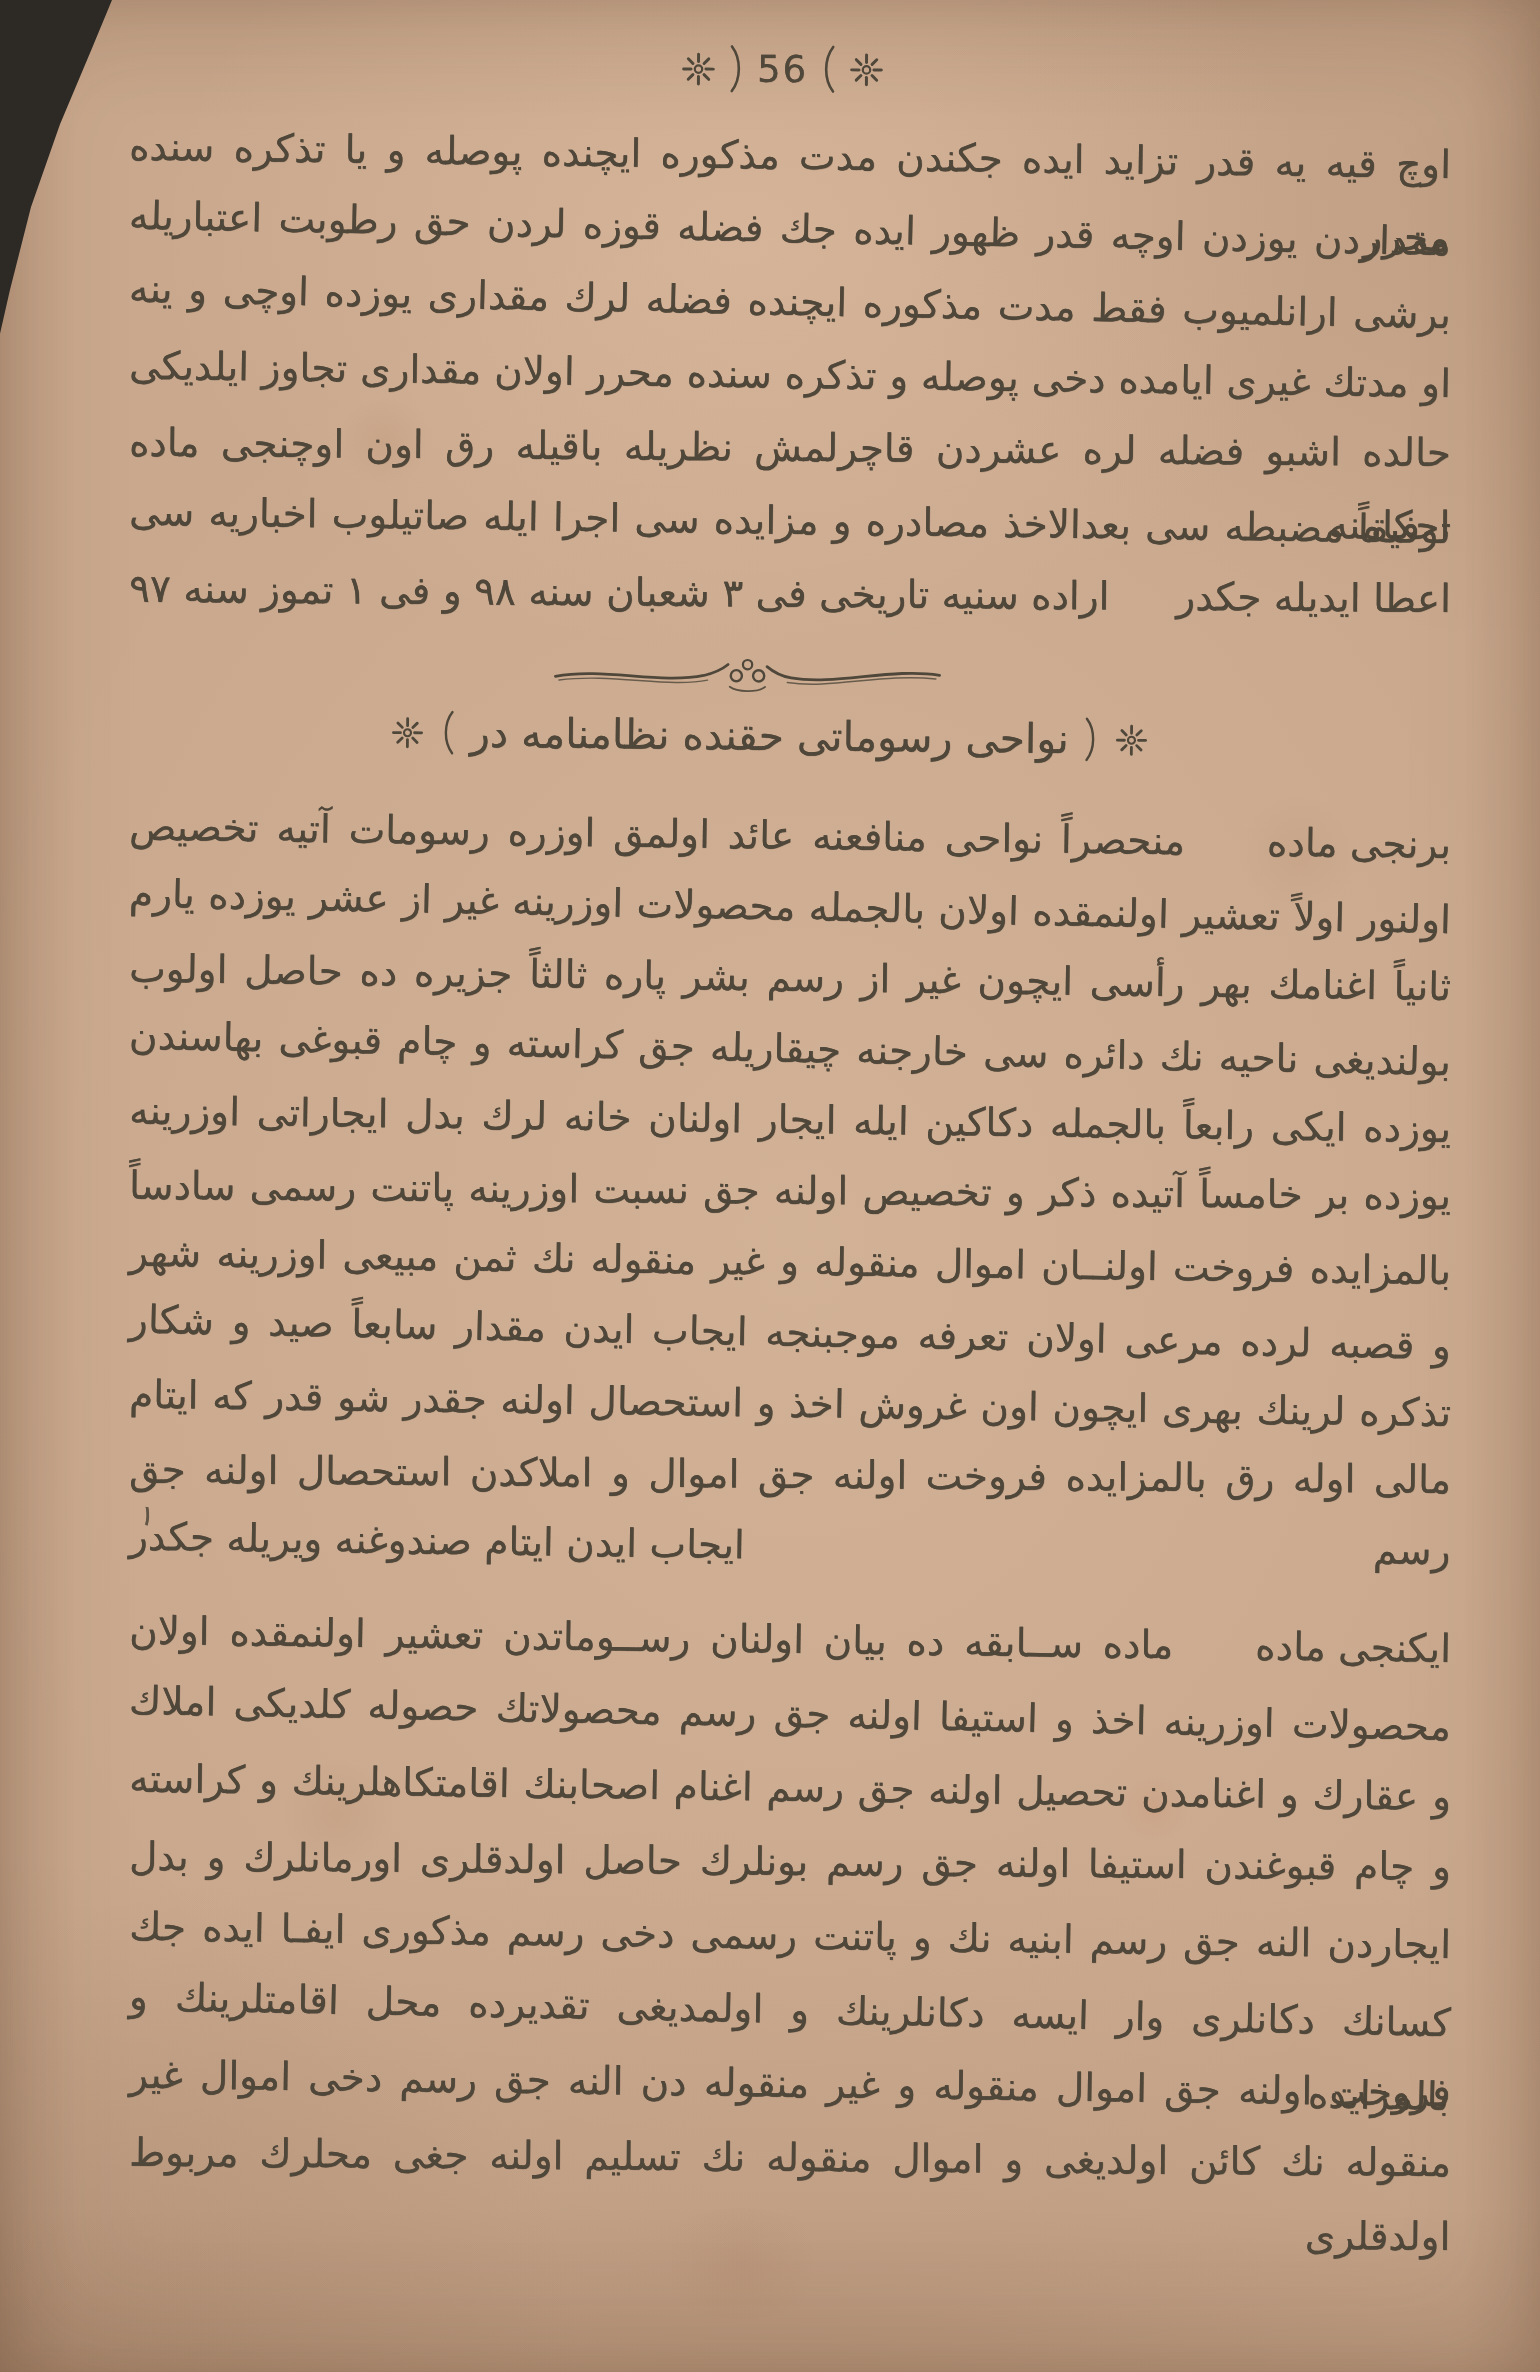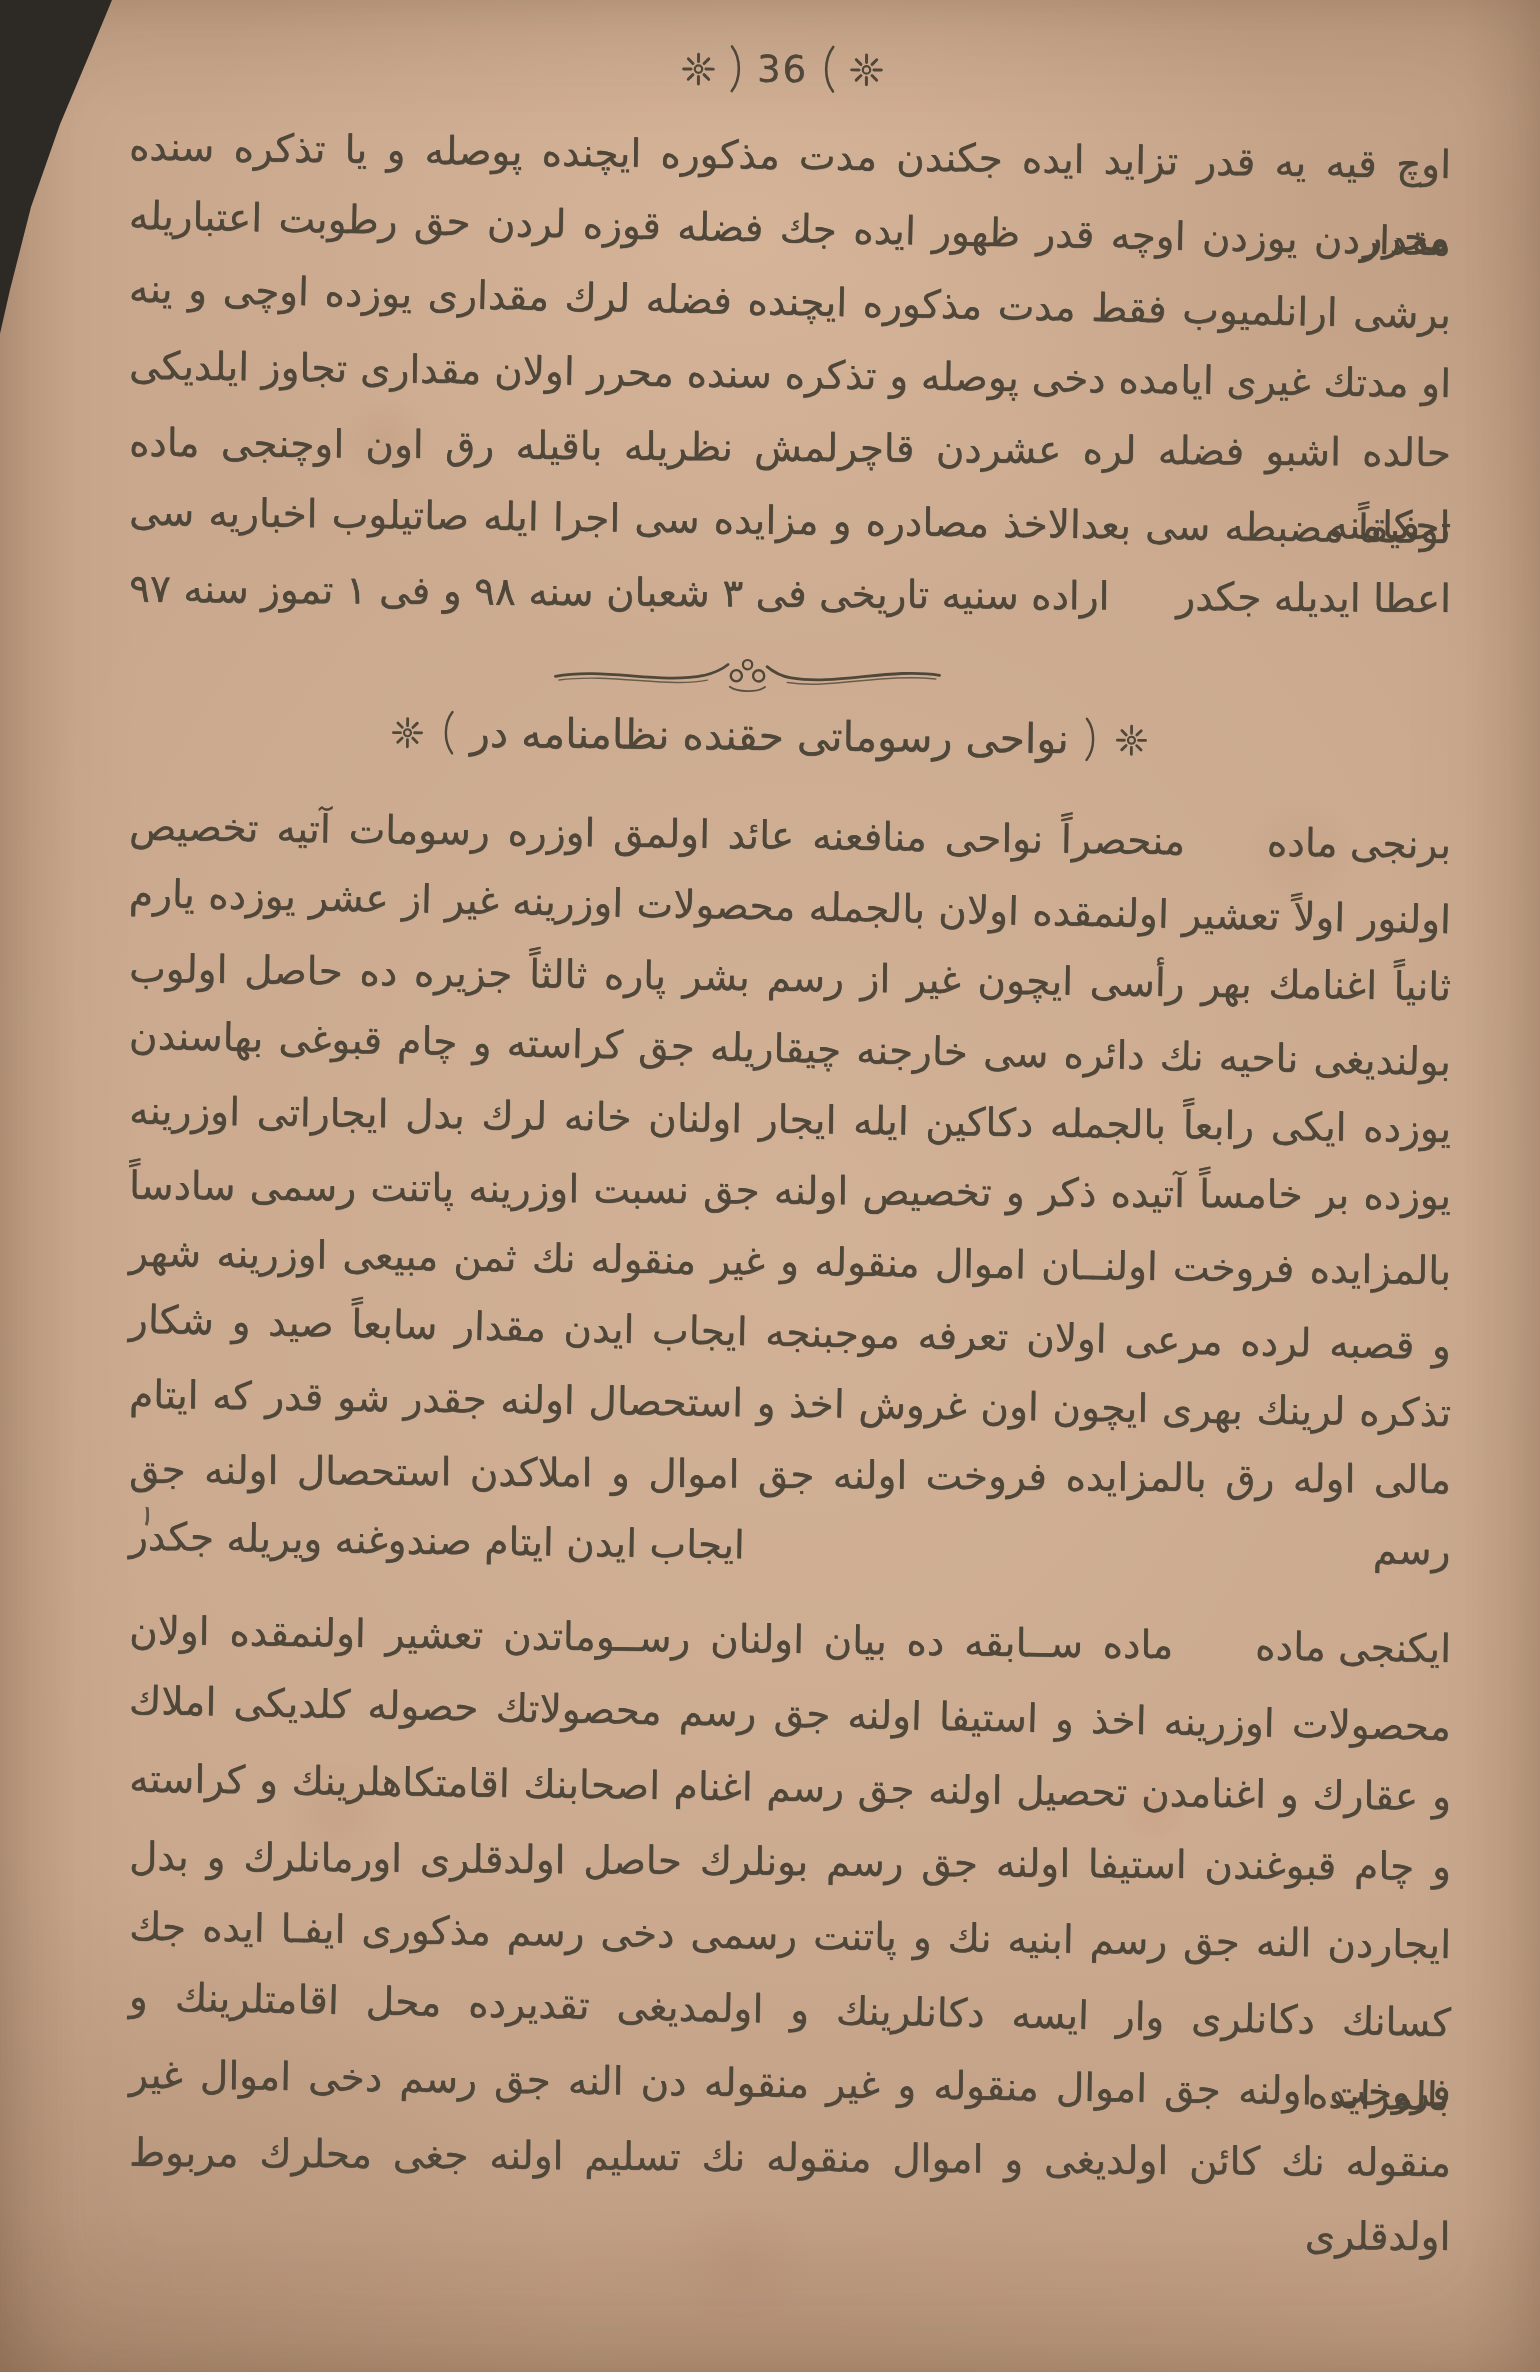--- a/index.html
+++ b/index.html
@@ -114,21 +114,21 @@
             <line x1="15" y1="27" x2="10" y2="32"></line>
           <circle cx="21" cy="21" r="4" stroke-width="2.4"></circle>
         </g>
       </svg>
     </span>
     <span class="orn">
       <svg width="15" height="52" viewBox="0 0 16 56">
         <path d="M13,4 C3,17 3,39 13,52" fill="none" stroke="#4f473a" stroke-width="2.8" stroke-linecap="round"></path>
       </svg>
     </span>
-    <span class="page-num ink">36</span>
+    <span class="page-num ink">56</span>
     <span class="orn">
       <svg width="15" height="52" viewBox="0 0 16 56">
         <path d="M3,4 C13,17 13,39 3,52" fill="none" stroke="#4f473a" stroke-width="2.8" stroke-linecap="round"></path>
       </svg>
     </span>
     <span class="orn">
       <svg width="39" height="39" viewBox="0 0 42 42">
         <g stroke="#4f473a" stroke-width="3.2" stroke-linecap="round" fill="none">
           <line x1="21" y1="5" x2="21" y2="13"></line>
             <line x1="21" y1="29" x2="21" y2="37"></line>

